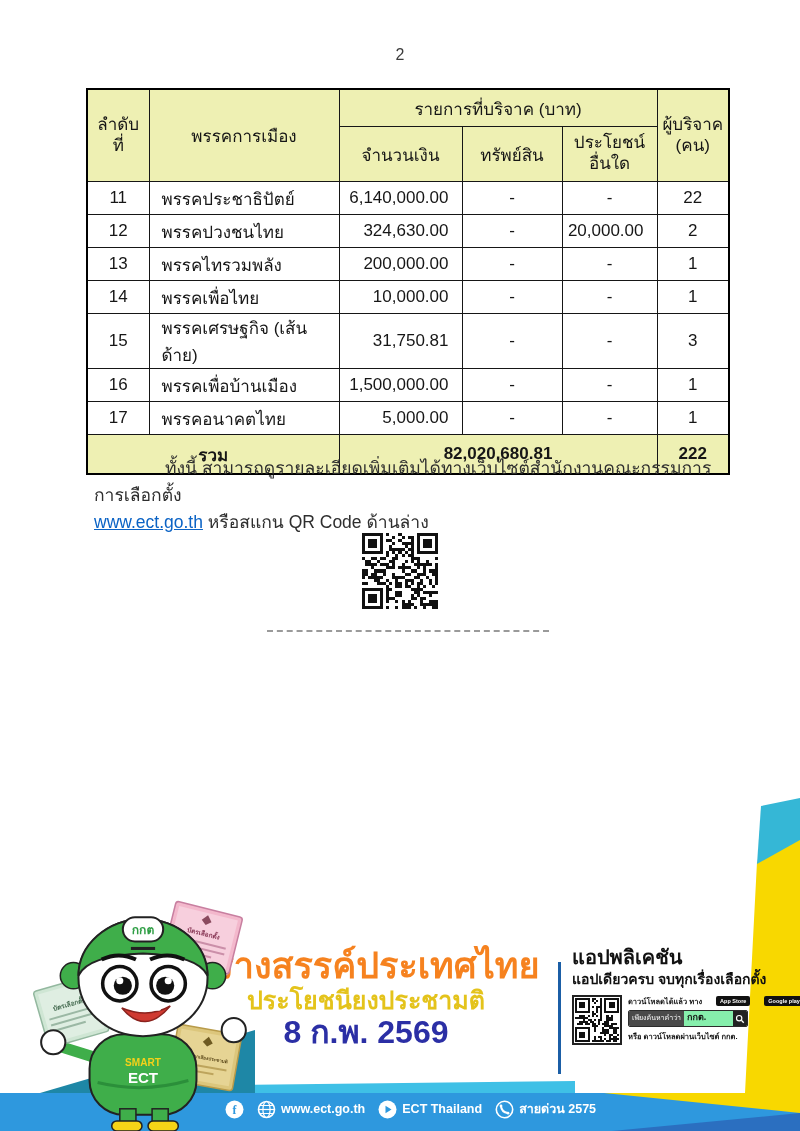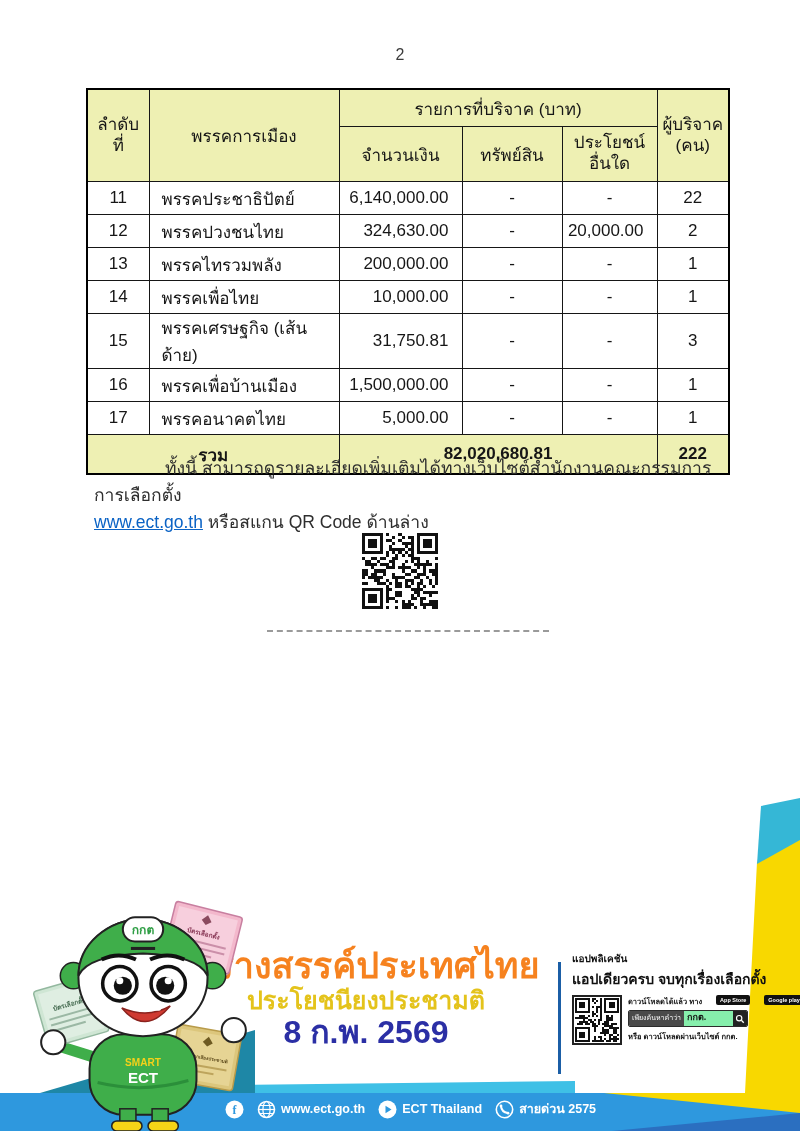--- a/index.html
+++ b/index.html
@@ -44,28 +44,28 @@
   .slogan{position:absolute;left:180px;top:946px;width:372px;text-align:center;z-index:3;}
   .slogan .l1{font-size:36px;font-weight:800;color:#f6821f;line-height:40px;}
   .slogan .l2{font-size:36px;font-weight:800;color:#2fae4a;line-height:40px;}
   .slogan .l3{font-size:25px;font-weight:800;color:#e4c31b;line-height:28px;}
   .slogan .l4{font-size:32px;font-weight:800;color:#2b2fa5;line-height:36px;}
 
   .vdivider{position:absolute;left:558px;top:962px;width:3px;height:112px;background:#1b5ea6;z-index:3;}
 
   
   .appblock{position:absolute;left:572px;top:950px;width:178px;z-index:3;color:#111;}
-  .appblock .alabel{font-size:10px;font-weight:600;line-height:18px;}
+  .appblock .alabel{font-size:20px;font-weight:600;line-height:18px;font-family:Liberation Mono, monospace;}
   .appblock .aname{font-size:29px;font-weight:800;letter-spacing:.5px;line-height:33px;}
   .appblock .atag{font-size:14px;font-weight:600;line-height:22px;white-space:nowrap;}
   .approw{display:flex;margin-top:5px;gap:6px;align-items:flex-start;}
   .qr-app{width:44px;height:44px;border:2px solid #222;background:#fff;padding:1px;flex:none;}
   .qr-app svg{width:100%;height:100%;display:block;}
   .appcol{display:flex;flex-direction:column;gap:3px;width:126px;}
-  .dlline{display:flex;gap:14px;font-size:7.5px;font-weight:700;white-space:nowrap;}
+  .dlline{display:flex;align-items:center;gap:14px;font-size:7.5px;font-weight:700;white-space:nowrap;}
   .badge{display:inline-block;background:#111;color:#fff;font-size:5.5px;line-height:10px;height:10px;padding:0 4px;border-radius:2px;white-space:nowrap;}
   .searchbar{display:flex;align-items:stretch;height:15px;border:1.5px solid #2c2c2c;border-radius:2px;overflow:hidden;width:118px;}
   .searchbar .slabel{background:#4a4a4a;color:#fff;font-size:7px;line-height:13px;padding:0 3px;white-space:nowrap;}
   .searchbar .sfield{background:#86efac;color:#111;font-size:9px;font-weight:700;line-height:13px;padding:0 3px;flex:1;}
   .searchbar .sbtn{background:#222;width:14px;display:flex;align-items:center;justify-content:center;flex:none;}
   .altline{font-size:7.5px;font-weight:700;white-space:nowrap;}
 
   
   .footer-items{position:absolute;left:225px;top:1094px;height:30px;display:flex;align-items:center;gap:13px;z-index:6;color:#fff;font-size:12.5px;font-weight:700;white-space:nowrap;}
   .fitem{display:flex;align-items:center;gap:5px;}

